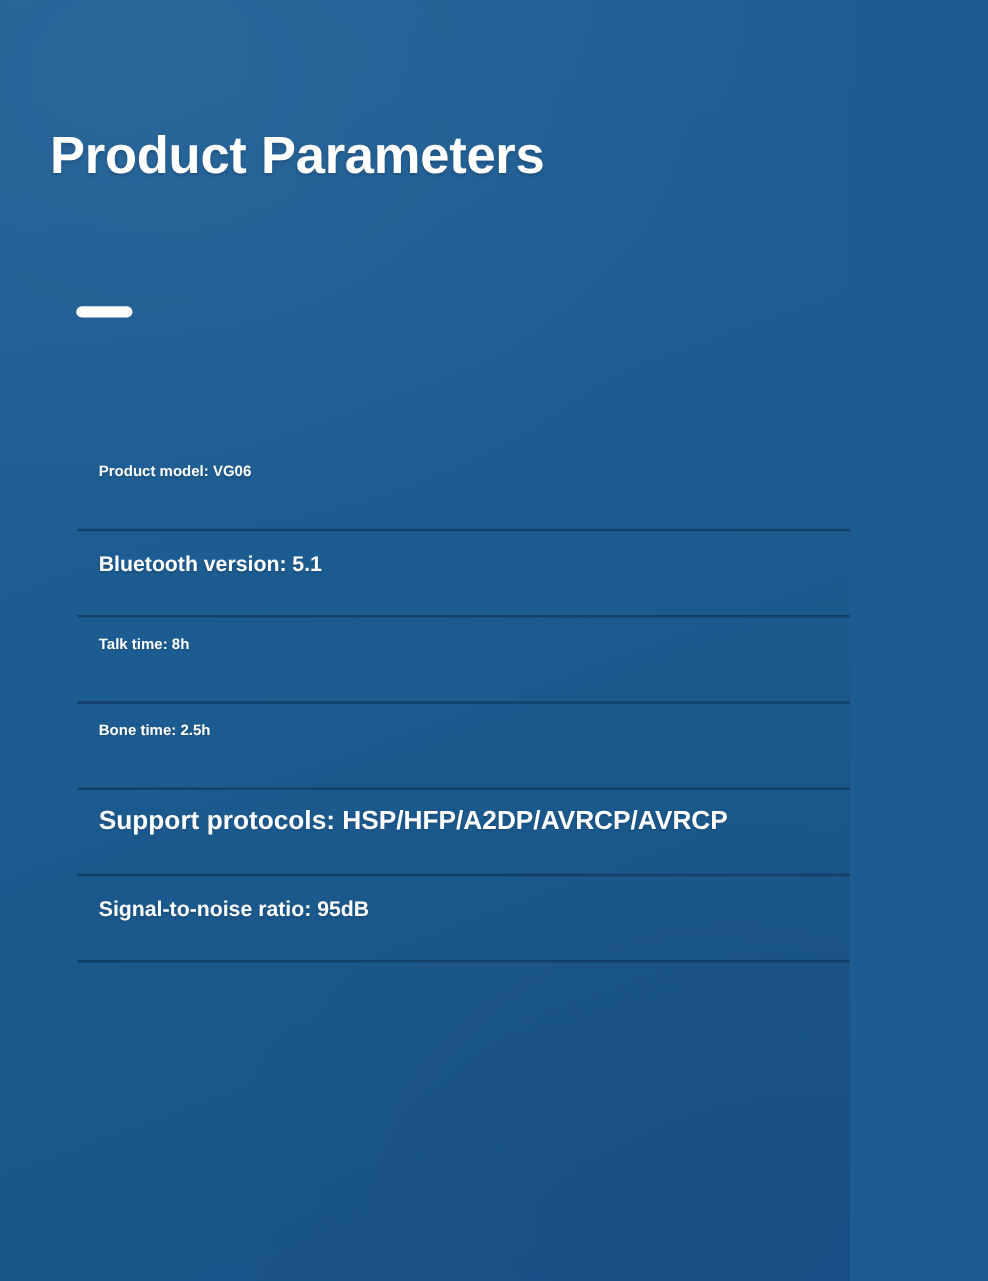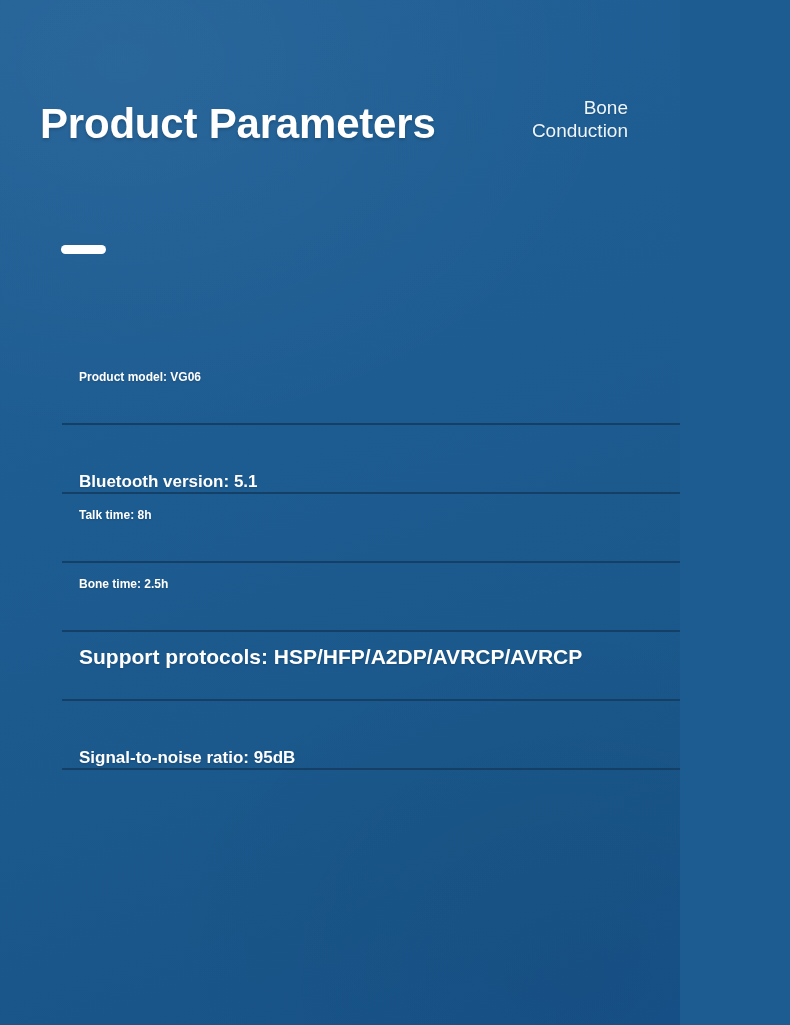--- a/index.html
+++ b/index.html
@@ -99,33 +99,29 @@
     left: 17px;
     top: 14px;
     color: #ffffff;
     font-weight: bold;
     white-space: nowrap;
     text-shadow: 0 1px 2px rgba(0,0,0,0.16);
   }
   
   .spec-row.size-lg .spec-text  { font-size: 21px; top: 13px; }
   .spec-row.size-md .spec-text  { font-size: 12px; top: 14px; }
-  .spec-row.size-sm .spec-text  { font-size: 17px; top: 17px; margin-top: 30px; }
+  .spec-row.size-sm .spec-text  { font-size: 17px; top: 17px; }
 </style>
 </head>
 <body>
 
 <div id="page">
 
   <div class="page-title">Product Parameters</div>
 
-  <div class="product-kind">
-    <div>Bone</div>
-    <div>Conduction</div>
-  </div>
 
   <div class="title-accent"></div>
 
   <div class="headphone-icon">
     <svg viewBox="0 0 64 52" fill="none" xmlns="http://www.w3.org/2000/svg">
       <path d="M8 34 V27 C8 13.2 18.7 4 32 4 C45.3 4 56 13.2 56 27 V34" stroke="#ffffff" stroke-width="3.2" stroke-linecap="round"></path>
       <rect x="3.6" y="30.2" width="10.6" height="18.2" rx="5.3" stroke="#ffffff" stroke-width="3.2"></rect>
       <rect x="49.8" y="30.2" width="10.6" height="18.2" rx="5.3" stroke="#ffffff" stroke-width="3.2"></rect>
     </svg>
   </div>

